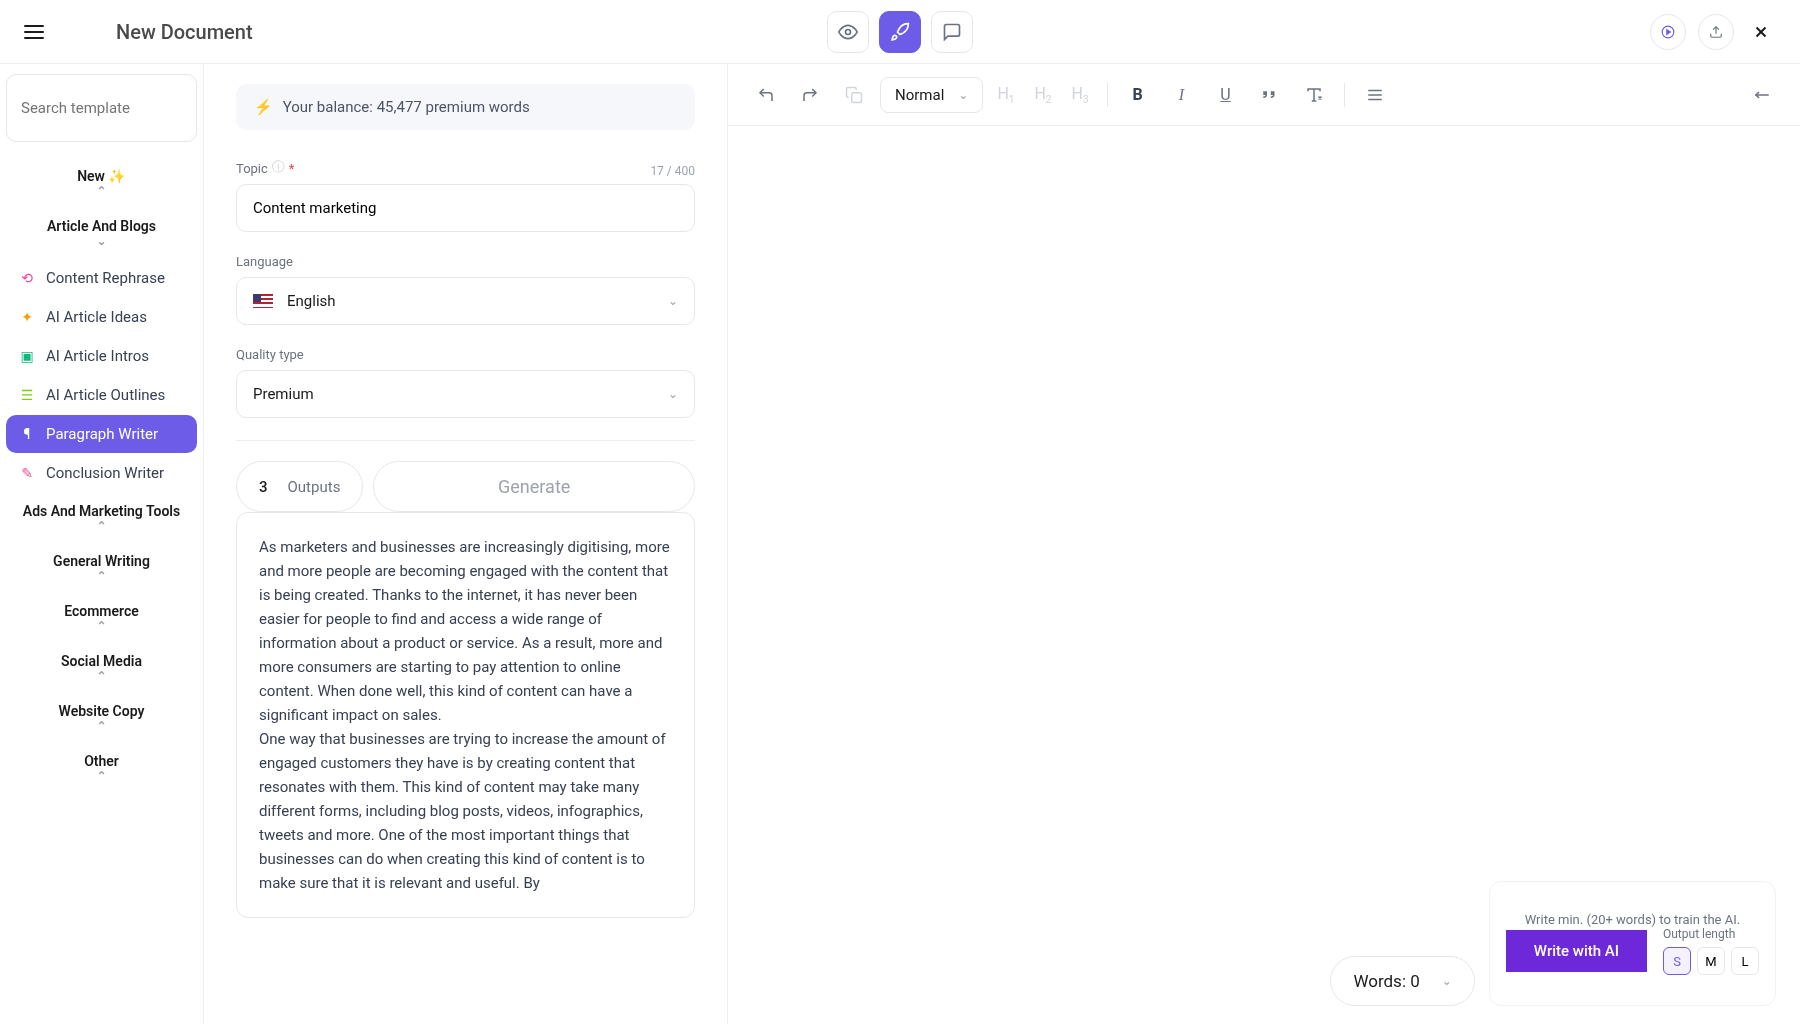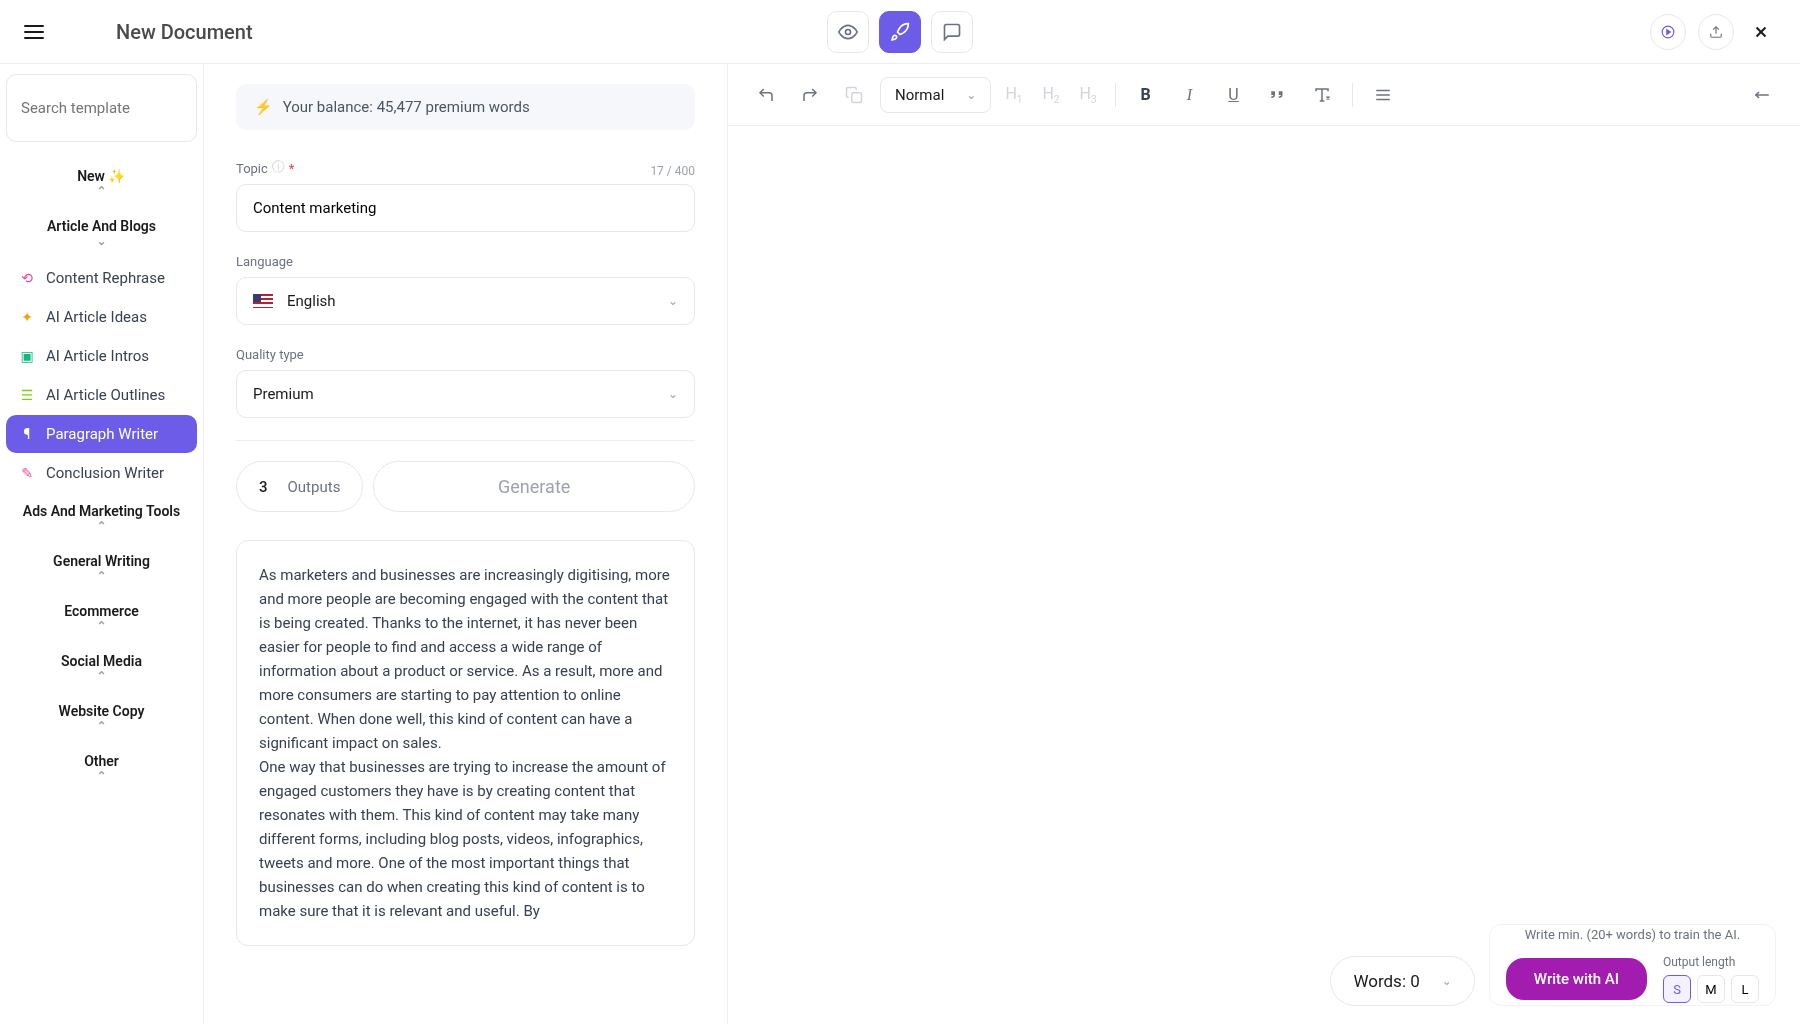--- a/index.html
+++ b/index.html
@@ -42,39 +42,39 @@
 .select-box { width: 100%; padding: 14px 16px; border: 1px solid #e5e7eb; border-radius: 10px; font-size: 15px; margin-bottom: 22px; display: flex; align-items: center; justify-content: space-between; cursor: pointer; }
 .flag-lang { display: flex; align-items: center; gap: 14px; }
 .flag { width: 20px; height: 14px; background: linear-gradient(#b22234 0 15%, #fff 15% 30%, #b22234 30% 45%, #fff 45% 60%, #b22234 60% 75%, #fff 75% 90%, #b22234 90%); position: relative; }
 .flag::before { content: ''; position: absolute; top: 0; left: 0; width: 40%; height: 55%; background: #3c3b6e; }
 .divider { border-top: 1px solid #eceef3; margin: 12px 0 20px; }
 .generate-row { display: flex; gap: 10px; }
 .outputs-box { border: 1px solid #e5e7eb; border-radius: 28px; padding: 14px 22px; display: flex; align-items: center; gap: 20px; font-size: 15px; }
 .outputs-num { font-weight: 500; }
 .outputs-label { color: #6b7280; }
 .generate-btn { flex: 1; border: 1px solid #e5e7eb; border-radius: 28px; padding: 14px; font-size: 18px; color: #9ca3af; background: #fff; cursor: pointer; }
-.result-card { margin-top: 28px; border: 1px solid #e5e7eb; border-radius: 12px; padding: 22px; font-size: 15px; line-height: 1.6; color: #374151; }
+.result-card { border: 1px solid #e5e7eb; border-radius: 12px; padding: 22px; font-size: 15px; line-height: 1.6; color: #374151; }
 
 
 .editor { flex: 1; display: flex; flex-direction: column; }
 .toolbar { height: 62px; border-bottom: 1px solid #eceef3; display: flex; align-items: center; padding: 0 20px; gap: 8px; }
 .tool-btn { width: 36px; height: 36px; display: flex; align-items: center; justify-content: center; cursor: pointer; color: #6b7280; font-size: 16px; border-radius: 6px; }
 .tool-sep { width: 1px; height: 24px; background: #e5e7eb; margin: 0 4px; }
-.style-select { border: 1px solid #e5e7eb; border-radius: 8px; padding: 8px 14px; display: flex; align-items: center; gap: 22px; font-size: 15px; cursor: pointer; }
+.style-select { border: 1px solid #e5e7eb; border-radius: 8px; padding: 8px 14px; display: flex; align-items: center; gap: 14px; font-size: 15px; cursor: pointer; }
 .h-btn { color: #d1d5db; font-size: 16px; padding: 0 6px; cursor: pointer; }
 .h-btn sub { font-size: 10px; }
 .editor-body { flex: 1; position: relative; }
 
 
 .ai-bar { position: absolute; bottom: 18px; right: 24px; display: flex; align-items: flex-end; gap: 14px; }
 .words-pill { border: 1px solid #e5e7eb; border-radius: 28px; padding: 14px 22px; display: flex; align-items: center; gap: 22px; font-size: 17px; background: #fff; }
-.ai-panel { border-radius: 12px; padding: 2px 16px; background: #fff; display: flex; flex-direction: column; gap: 13px; border: 1px solid #f1f2f6; }
+.ai-panel { border-radius: 12px; padding: 30px 16px; background: #fff; display: flex; flex-direction: column; gap: 0; border: 1px solid #f1f2f6; }
 .ai-hint { font-size: 13px; color: #6b7280; text-align: center; }
 .ai-row { display: flex; align-items: center; gap: 16px; }
-.write-ai-btn { background: #a21caf; color: #fff; border: none; border-radius: 18px; padding: 12px 28px; font-size: 15px; font-weight: 500; cursor: pointer; }
+.write-ai-btn { background: #6d28d9; color: #fff; border: none; border-radius: 0; padding: 12px 28px; font-size: 15px; font-weight: 500; cursor: pointer; }
 .out-len { display: flex; flex-direction: column; gap: 6px; }
 .out-len-label { font-size: 12px; color: #6b7280; }
 .len-btns { display: flex; gap: 6px; }
 .len-btn { width: 28px; height: 28px; border: 1px solid #e5e7eb; border-radius: 6px; background: #fff; font-size: 13px; cursor: pointer; display:flex; align-items:center; justify-content:center; }
 .len-btn.active { border-color: #6c5ce7; color: #6c5ce7; background: #f4f2ff; }
 
 svg { display: block; }
 </style>
 </head>
 <body>

